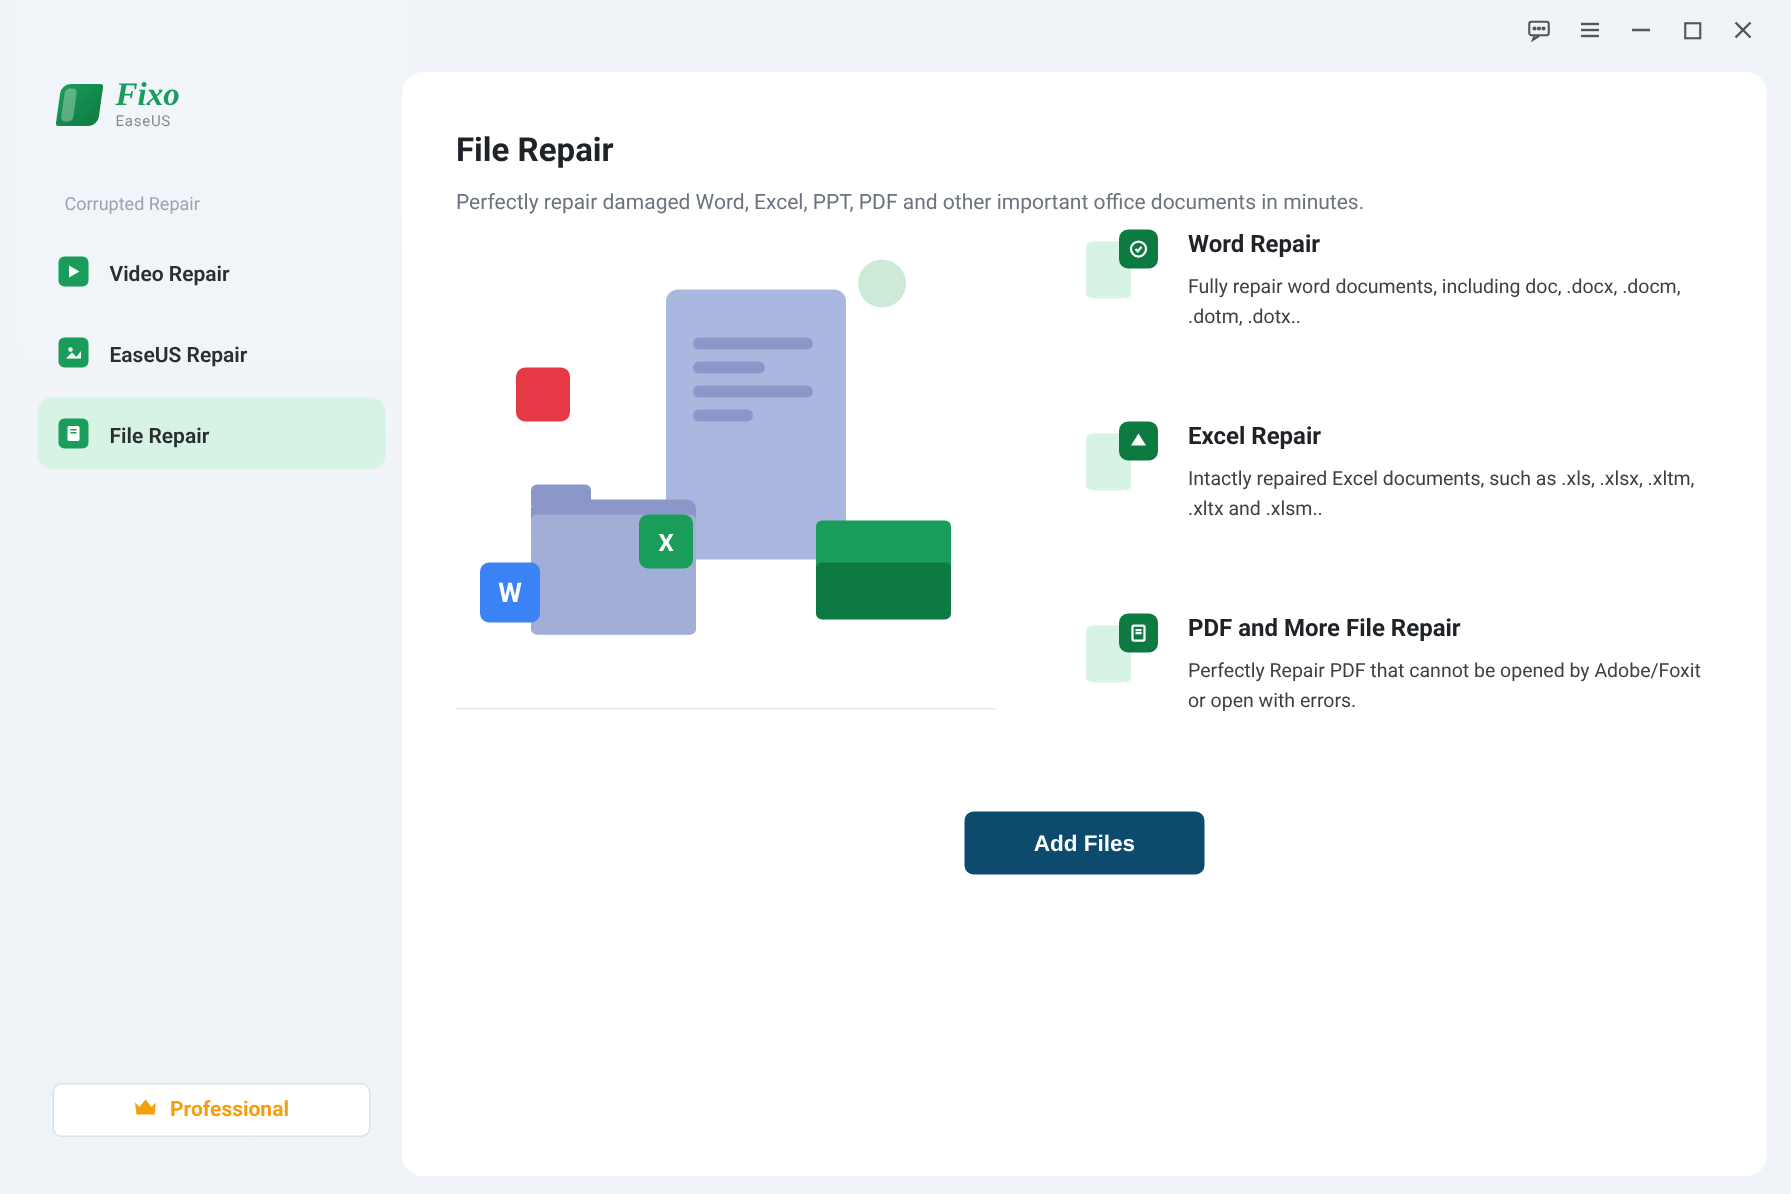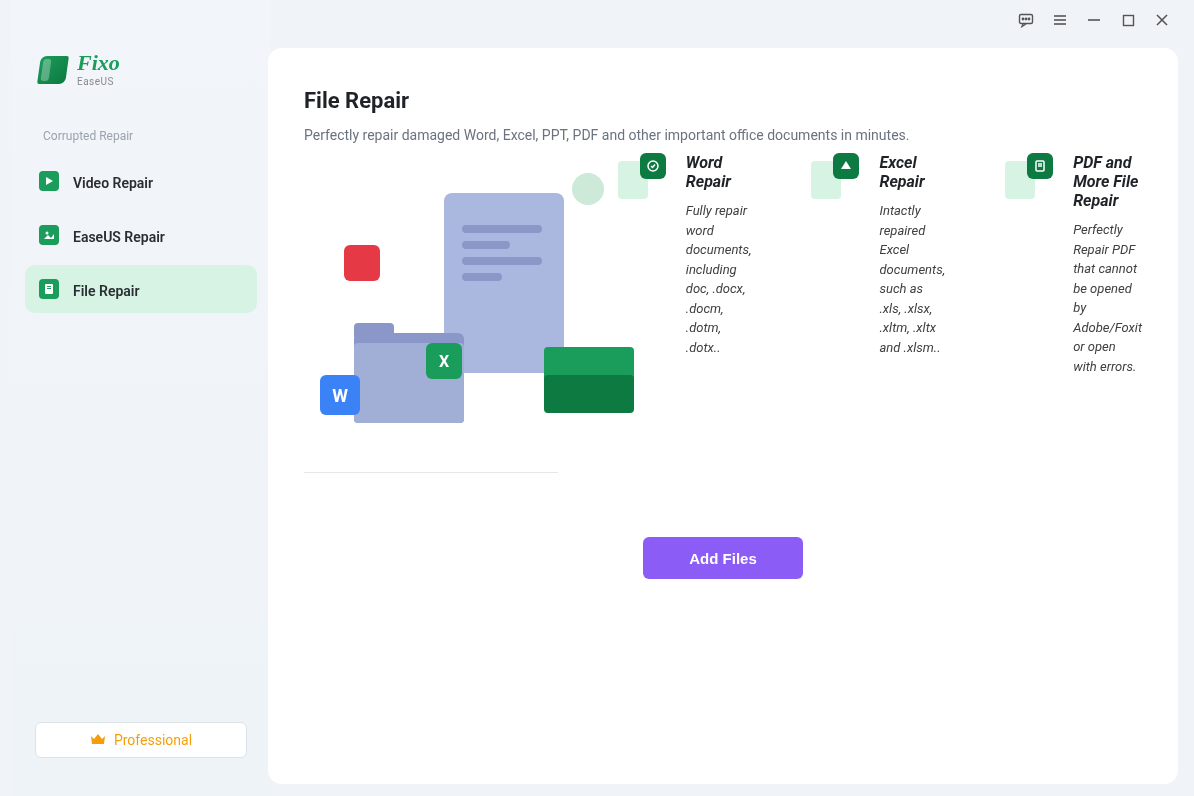--- a/index.html
+++ b/index.html
@@ -107,21 +107,21 @@
   width: 212px;
   height: 36px;
   border: 1px solid #dce2e8;
   border-radius: 6px;
   background: #fff;
   display: flex;
   align-items: center;
   justify-content: center;
   gap: 8px;
   font-size: 14px;
-  font-weight: 400;
+  font-weight: 700;
   color: #f59e0b;
   cursor: pointer;
 }
 .main {
   position: absolute;
   left: 268px; top: 48px;
   width: 910px; height: 736px;
   background: #fff;
   border-radius: 14px;
   padding: 40px 36px;
@@ -247,24 +247,23 @@
 .ill-toolbox-lid {
   position: absolute;
   top: 14px;
   width: 90px; height: 34px;
   background: #1a9c5a;
   border-radius: 4px 4px 0 0;
 }
 .features {
   flex: 1;
   display: flex;
-  flex-direction: row;
+  flex-direction: column;
   gap: 60px;
   padding-top: 10px;
-  font-style: italic;
 }
 .feature {
   display: flex;
   gap: 20px;
 }
 .feature-icon-wrap {
   width: 48px; height: 48px;
   position: relative;
   flex-shrink: 0;
 }
@@ -296,21 +295,21 @@
 .feature-desc {
   font-size: 13px;
   color: #404040;
   line-height: 1.5;
 }
 .add-btn {
   display: block;
   margin: 64px auto 0;
   width: 160px;
   height: 42px;
-  background: #8b5cf6;
+  background: #0c4a6e;
   color: #fff;
   border: none;
   border-radius: 6px;
   font-size: 15px;
   font-weight: 600;
   cursor: pointer;
 }
 </style>
 </head>
 <body>

